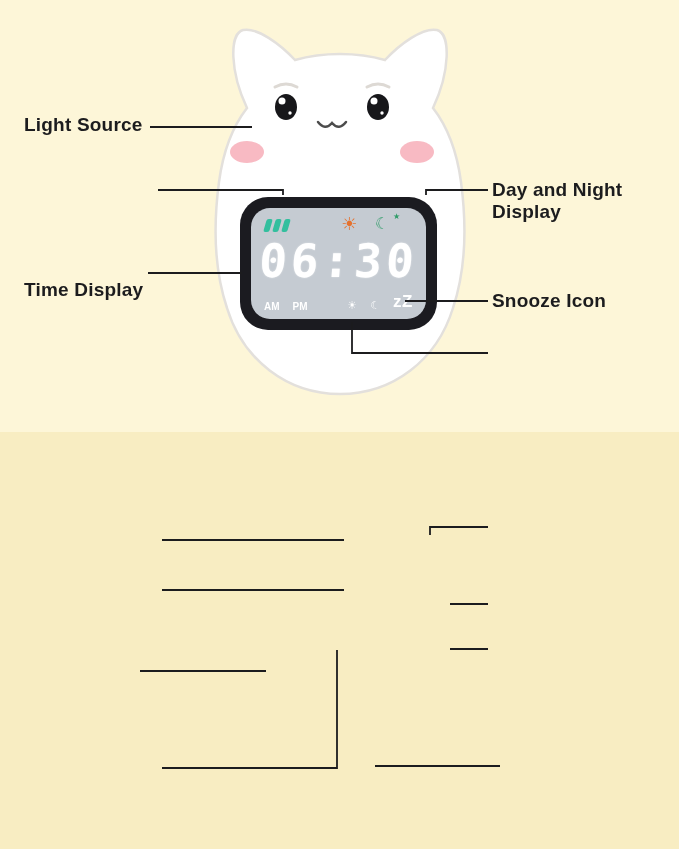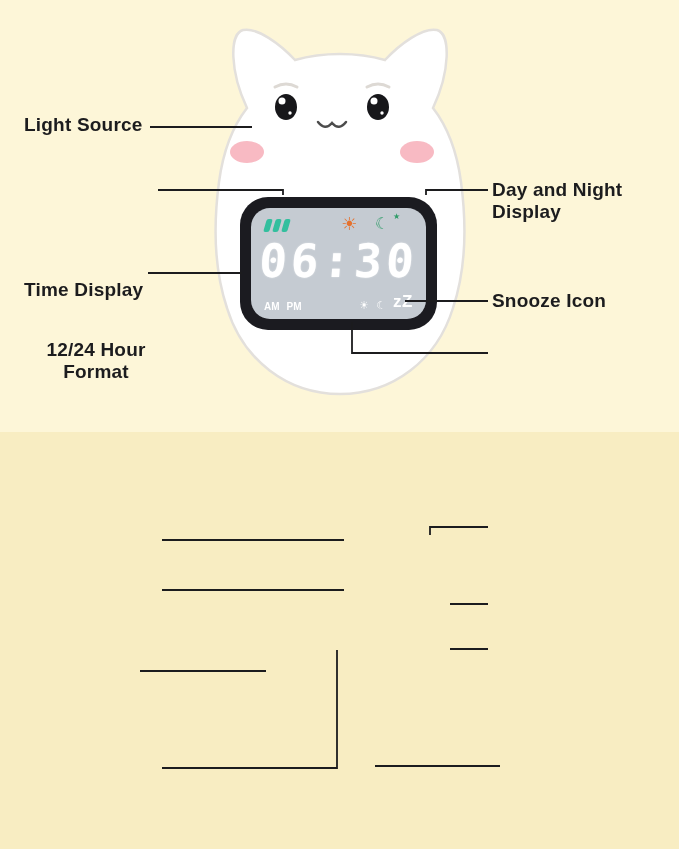--- a/index.html
+++ b/index.html
@@ -28,21 +28,21 @@
             font-size:18px;color:var(--sun,#e5722f);}
   .disp-moon{position:absolute;left:110px;top:-2px;font-family:"DejaVu Sans",sans-serif;
              font-size:16px;font-weight:bold;color:var(--moon_green,#2f9c68);}
   .disp-star{position:absolute;left:128px;top:-4px;font-family:"DejaVu Sans",sans-serif;
              font-size:8px;color:var(--moon_green,#2f9c68);}
   .time{position:absolute;left:0;right:0;top:26px;text-align:center;
         font-family:"DejaVu Sans Mono",monospace;font-weight:bold;font-size:46px;
         letter-spacing:4px;color:var(--digit,#fff);transform:skewX(-4deg);
         text-shadow:0 0 2px rgba(255,255,255,.55);}
   .row-bottom{position:absolute;left:13px;right:13px;bottom:7px;display:flex;
-              align-items:flex-end;gap:7px;color:#fff;font-weight:bold;font-size:10px;}
+              align-items:flex-end;gap:13px;color:#fff;font-weight:bold;font-size:10px;}
   .row-bottom .sp{flex:1;}
   .mini-ic{font-family:"DejaVu Sans",sans-serif;font-size:11px;font-weight:bold;}
   .zz{font-size:17px;letter-spacing:.5px;}
 
   .lines{position:absolute;left:0;top:0;width:679px;height:849px;pointer-events:none;}
   .lines path{fill:none;stroke:var(--line,#1c1c1e);stroke-width:1.8px;}
 </style>
 </head>
 <body>
 
@@ -84,22 +84,20 @@
           <span class="sp"></span>
           <span class="mini-ic">☀</span>
           <span class="mini-ic">☾</span>
           <span class="zz">zZ</span>
         </div>
       </div>
     </div>
 
     <div class="lbl" style="left:24px;top:114px;">Light Source</div>
     <div class="lbl" style="left:24px;top:279px;">Time Display</div>
-    <div class="lbl c" style="left:38px;top:339px;width:116px;">12/24 Hour
-Format</div>
     <div class="lbl" style="left:492px;top:179px;">Day and Night
 Display</div>
     <div class="lbl" style="left:492px;top:290px;">Snooze Icon</div>
   </div>
 
   <div class="section-bottom">
 
     
 
     

